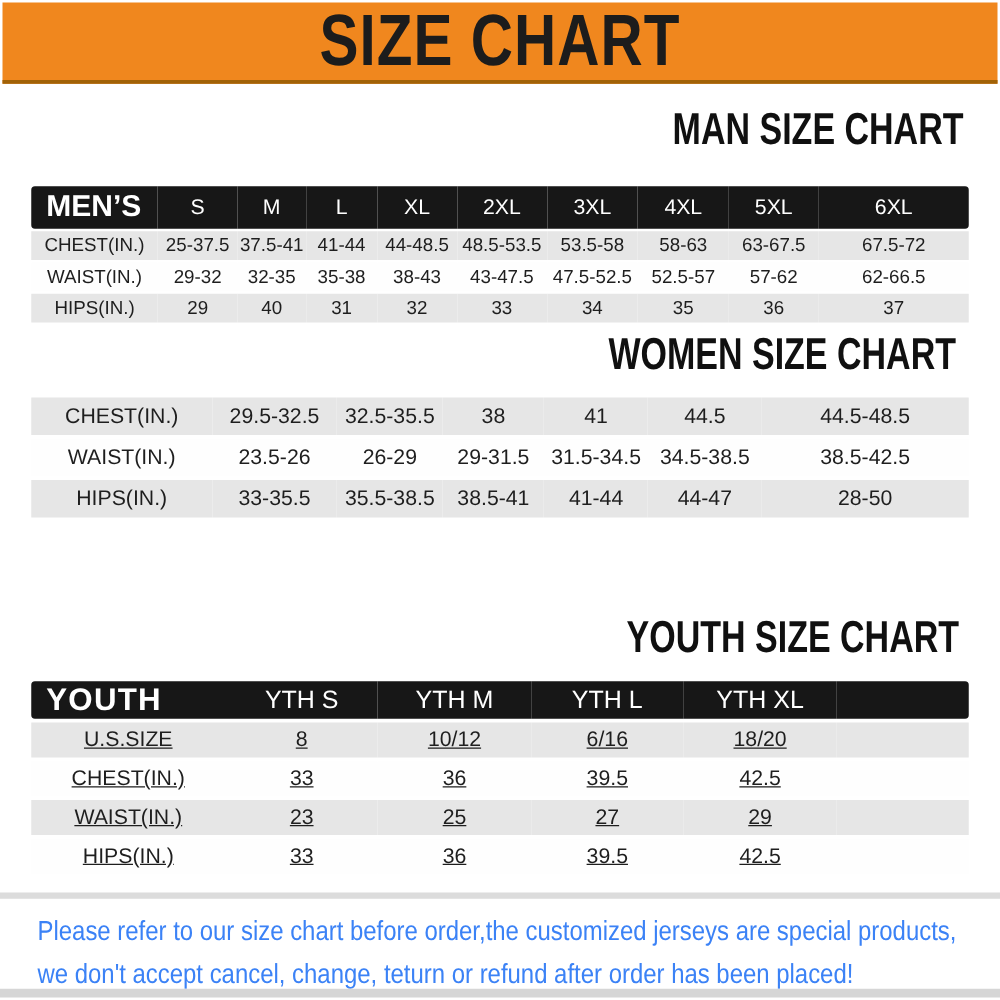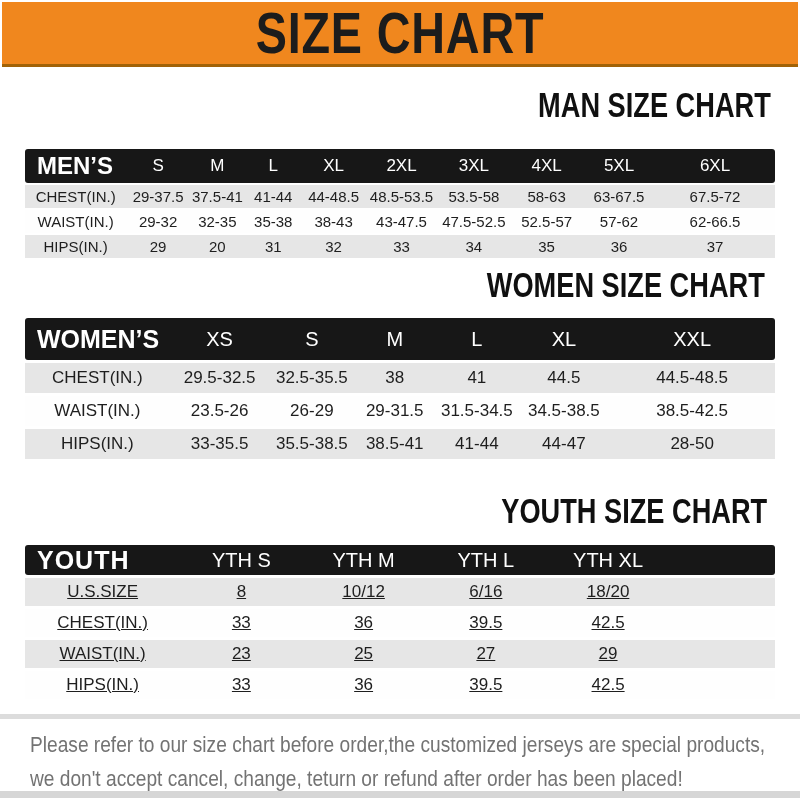--- a/index.html
+++ b/index.html
@@ -79,21 +79,21 @@
   .tbl-youth tr.hdr td:first-child { font-size: 25px; letter-spacing: 1px; }
   .tbl-youth tr.r-gray td, .tbl-youth tr.r-white td { height: 28px; font-size: 17px; text-decoration: underline; }
 
   
   .divider {
     position: absolute; left: 0; right: 0; top: 714px; height: 5px;
     background: #DCDCDC;
   }
   .footer {
     position: absolute; left: 30px; top: 728px; width: 766px;
-    color: #737373;
+    color: #3b82f6;
     font-size: 22px; line-height: 34px;
   }
   .footer div {
     transform: scaleX(0.87);
     transform-origin: left center;
     white-space: nowrap;
   }
   .bottom-strip {
     position: absolute; left: 0; right: 0; bottom: 2px; height: 7px;
     background: #D6D6D6;
@@ -131,21 +131,21 @@
     <td>L</td>
     <td>XL</td>
     <td>2XL</td>
     <td>3XL</td>
     <td>4XL</td>
     <td>5XL</td>
     <td>6XL</td>
   </tr>
   <tr class="r-gray">
     <td>CHEST(IN.)</td>
-    <td>29-37.5</td>
+    <td>25-37.5</td>
     <td>37.5-41</td>
     <td>41-44</td>
     <td>44-48.5</td>
     <td>48.5-53.5</td>
     <td>53.5-58</td>
     <td>58-63</td>
     <td>63-67.5</td>
     <td>67.5-72</td>
   </tr>
   <tr class="r-white">
@@ -156,21 +156,21 @@
     <td>38-43</td>
     <td>43-47.5</td>
     <td>47.5-52.5</td>
     <td>52.5-57</td>
     <td>57-62</td>
     <td>62-66.5</td>
   </tr>
   <tr class="r-gray">
     <td>HIPS(IN.)</td>
     <td>29</td>
-    <td>20</td>
+    <td>40</td>
     <td>31</td>
     <td>32</td>
     <td>33</td>
     <td>34</td>
     <td>35</td>
     <td>36</td>
     <td>37</td>
   </tr>
 </tbody>
   </table>
@@ -183,29 +183,20 @@
   <colgroup>
     <col style="width:19.3%">
       <col style="width:13.3%">
       <col style="width:11.3%">
       <col style="width:10.8%">
     <col style="width:11.1%">
       <col style="width:12.1%">
       <col style="width:22.1%">
   </colgroup>
   <tbody>
-      <tr class="hdr">
-    <td>WOMEN’S</td>
-    <td>XS</td>
-    <td>S</td>
-    <td>M</td>
-    <td>L</td>
-    <td>XL</td>
-    <td>XXL</td>
-  </tr>
   <tr class="r-gray">
     <td>CHEST(IN.)</td>
     <td>29.5-32.5</td>
     <td>32.5-35.5</td>
     <td>38</td>
     <td>41</td>
     <td>44.5</td>
     <td>44.5-48.5</td>
   </tr>
   <tr class="r-white">

